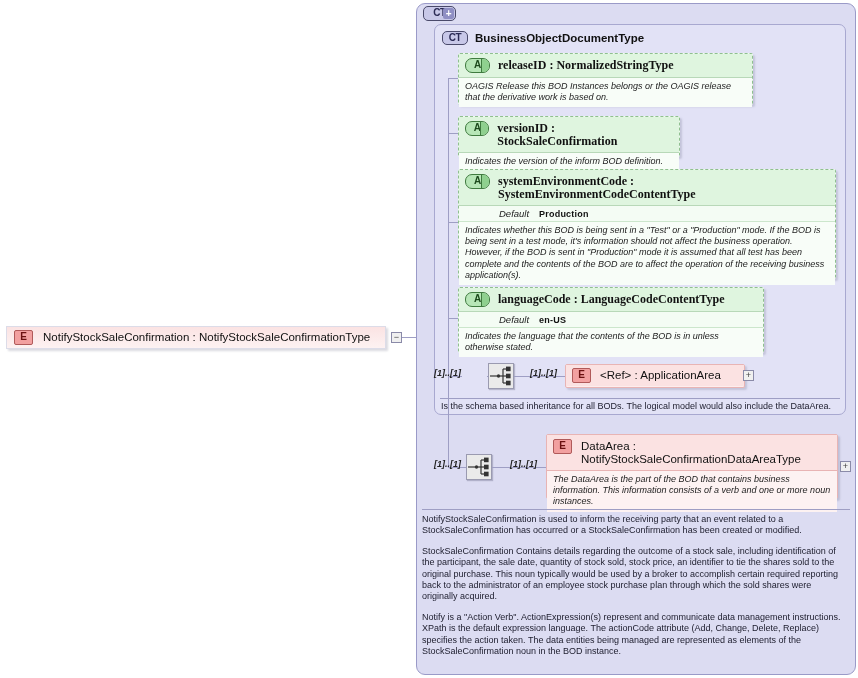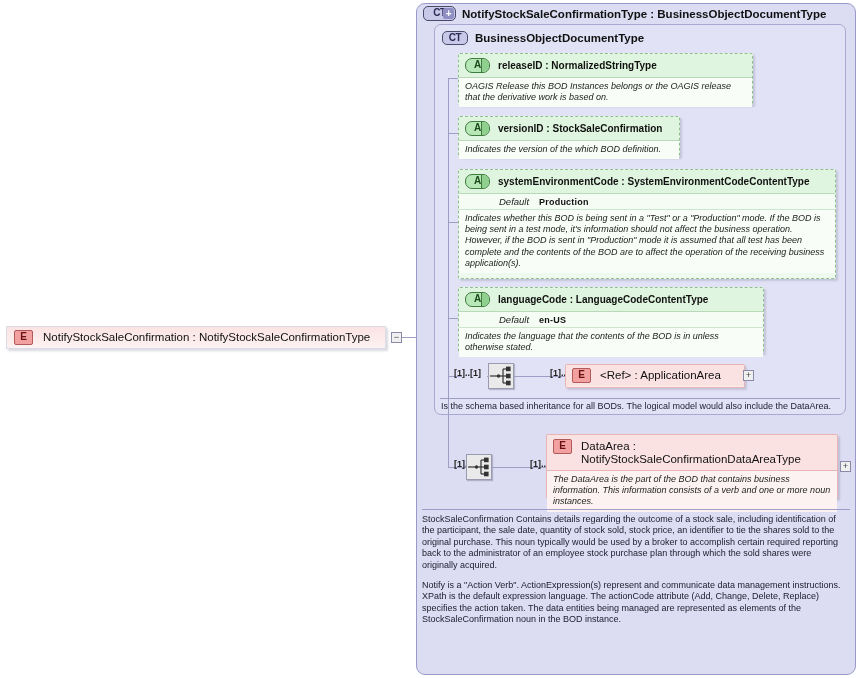--- a/index.html
+++ b/index.html
@@ -121,25 +121,26 @@
   }
   .attr-head {
     display: flex;
     align-items: flex-start;
     gap: 8px;
     padding: 4px 6px 4px 6px;
     background: #dff5df;
     border-bottom: 1px solid #b8d8b8;
   }
   .attr-head-text {
-    font-size: 10px;
+    font-size: 12px;
     font-weight: bold;
     color: #111;
     line-height: 13px;
     padding-top: 1px;
+    font-family: Liberation Serif, serif;
   }
   .attr-default {
     display: flex; gap: 10px;
     padding: 2px 6px 2px 6px;
     background: #f4fcf4;
     border-bottom: 1px solid #cce6cc;
     align-items: baseline;
   }
   .attr-default .lbl {
     font-size: 9.5px; font-style: italic; color: #222; margin-left: 34px;
@@ -199,22 +200,22 @@
     background: #f0f0f0;
     border: 1px solid #8a8aa8;
     font-size: 9px; line-height: 9px;
     text-align: center; color: #444;
     font-family: "Liberation Sans", sans-serif;
   }
 
   
   .card {
     position: absolute;
-    font-size: 9px; font-weight: bold;
-    color: #222; white-space: nowrap; padding-left: 20px;
+    font-size: 9px; font-style: italic; font-weight: bold;
+    color: #222; white-space: nowrap;
   }
 
   
   .seq {
     position: absolute;
     width: 26px; height: 26px;
     background: #eaeaea;
     border: 1px solid #9a9ab0;
     box-shadow: 1px 1px 1px rgba(80,80,110,0.3);
   }
@@ -234,21 +235,20 @@
 </style>
 </head>
 <body>
 
 <div id="canvas">
 
   <div id="ct-outer" class="abs"></div>
 
   <div id="ct-outer-title" class="abs" style="left:423px; top:6px;">
     <span class="badge badge-ct-plus">CT<span class="plus">+</span></span>
-    <span>NotifyStockSaleConfirmationType  :  BusinessObjectDocumentType</span>
   </div>
 
   <div id="ct-inner" class="abs"></div>
 
   <div id="ct-inner-title" class="abs" style="left:442px; top:31px;">
     <span class="badge badge-ct">CT</span>
     <span>BusinessObjectDocumentType</span>
   </div>
 
   <div class="line vline" style="left:448px; top:78px; height:298px;"></div>
@@ -264,21 +264,21 @@
       <span class="attr-head-text">releaseID  :  NormalizedStringType</span>
     </div>
     <div class="attr-doc">OAGIS Release this BOD Instances belongs or the OAGIS release that the derivative work is based on.</div>
   </div>
 
   <div class="attr-box" style="left:458px; top:116px; width:222px; height:41px;">
     <div class="attr-head">
       <span class="badge badge-a">A<span class="tab"></span></span>
       <span class="attr-head-text">versionID  :  StockSaleConfirmation</span>
     </div>
-    <div class="attr-doc">Indicates the version of the which BOD definition.</div>
+    <div class="attr-doc">Indicates the version of the inform BOD definition.</div>
   </div>
 
   <div class="attr-box" style="left:458px; top:169px; width:378px; height:110px;">
     <div class="attr-head">
       <span class="badge badge-a">A<span class="tab"></span></span>
       <span class="attr-head-text" style="width:315px;">systemEnvironmentCode  :  SystemEnvironmentCodeContentType</span>
     </div>
     <div class="attr-default">
       <span class="lbl">Default</span>
       <span class="val">Production</span>
@@ -358,20 +358,22 @@
     <div class="elem-head">
       <span class="badge badge-e">E</span>
       <span class="elem-head-text" style="width:248px;">DataArea  :  NotifyStockSaleConfirmationDataAreaType</span>
     </div>
     <div class="elem-doc">The DataArea is the part of the BOD that contains business information. This information consists of a verb and one or more noun instances.</div>
   </div>
   <div class="toggle" style="left:840px; top:461px;">+</div>
 
   <div class="pane-rule" style="left:422px; top:509px; width:428px;"></div>
   <div class="pane-doc" style="left:422px; top:514px; width:424px;">
+    <p class="doc-para">NotifyStockSaleConfirmation is used to inform the receiving party that an event related to a StockSaleConfirmation has occurred or
+a StockSaleConfirmation has been created or modified.</p>
     <p class="doc-para">StockSaleConfirmation  Contains details regarding the outcome of a stock sale, including identification of the participant, the sale date, quantity of stock sold, stock price, an identifier to tie the shares sold to the original purchase. This noun typically would be used by a broker to accomplish certain required reporting back to the administrator of an employee stock purchase plan through which the sold shares were originally acquired.</p>
     <p class="doc-para">Notify is a "Action Verb". ActionExpression(s) represent and communicate data management instructions. XPath is the default expression language. The actionCode attribute (Add, Change, Delete,
 Replace) specifies the action taken. The data entities being managed are represented as elements of the StockSaleConfirmation noun in the BOD instance.</p>
   </div>
 
   <div id="root-elem" class="abs">
     <span class="badge badge-e">E</span>
     <span class="elem-head-text">NotifyStockSaleConfirmation  :  NotifyStockSaleConfirmationType</span>
   </div>
   <div class="toggle" style="left:391px; top:332px;">−</div>

